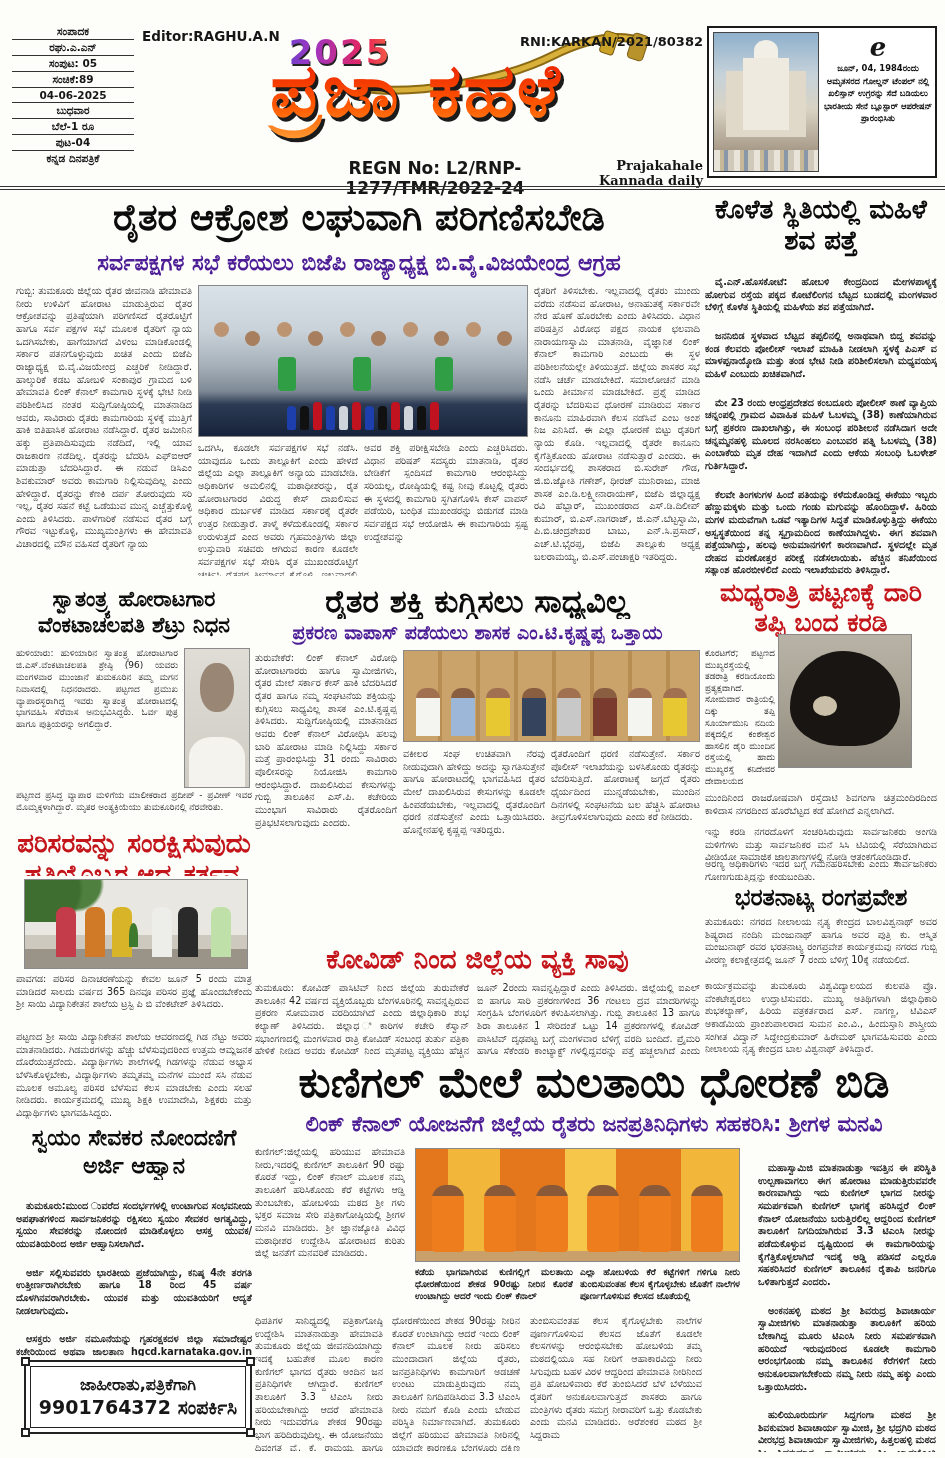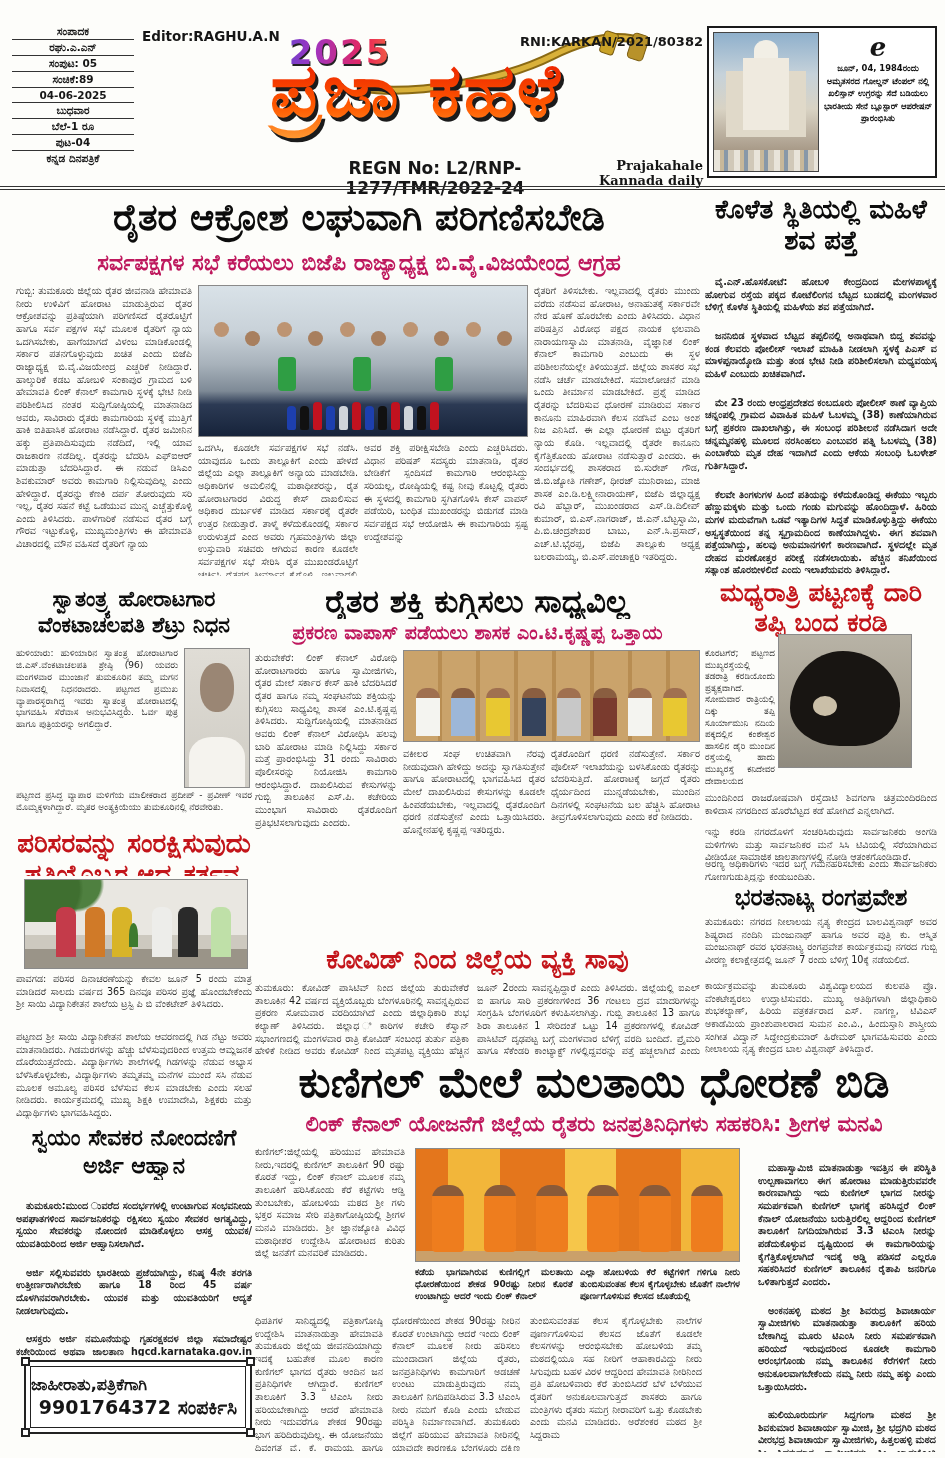--- a/index.html
+++ b/index.html
@@ -7,21 +7,21 @@
   #page{
     position:relative;width:945px;height:1458px;margin:0 auto;
     background:#fdfdfa;overflow:hidden;
     font-family:"DejaVu Sans","Liberation Sans",sans-serif;color:#161616;
   }
   .abs{position:absolute;}
   .body-text{font-size:9.6px;line-height:1.32;text-align:justify;color:#1c1c1c;overflow:hidden;}
   .body-text p{margin:16px 0 3px 0;text-indent:10px;font-weight:bold;}
   .hl-black{font-weight:bold;color:#0c0c0c;text-align:center;overflow:hidden;}
   .hl-red{font-weight:bold;color:#c3151a;text-align:center;overflow:hidden;}
-  .sub-red{font-weight:bold;color:#be185d;text-align:center;overflow:hidden;}
+  .sub-red{font-weight:bold;color:#4c1d95;text-align:center;overflow:hidden;}
 
   
   .info-line{font-size:10.5px;font-weight:bold;text-align:center;border-bottom:1px solid #333;padding:1px 0;}
   .info-line:last-child{border-bottom:none;}
   .editor{font-size:13.5px;font-weight:bold;}
   .year-logo{
     font-size:34px;font-weight:bold;letter-spacing:2px;
     background:linear-gradient(90deg,#3b4fd8 0%,#a034c0 35%,#e8265a 65%,#ffb020 100%);
     -webkit-background-clip:text;background-clip:text;color:transparent;
     filter:drop-shadow(1px 2px 0 #222);text-align:center;
@@ -78,21 +78,21 @@
   #envph .sapling{position:absolute;left:47%;bottom:24%;width:9px;height:24px;background:#3e7a2e;border-radius:50% 50% 0 0;}
   #swamiph{background:linear-gradient(90deg,#e4761c 0 10%,#f2b63a 10% 26%,#e4761c 26% 46%,#f6c64a 46% 62%,#e4761c 62% 82%,#f2b63a 82% 100%);}
   #swamiph .floor{position:absolute;bottom:0;width:100%;height:9%;background:#caa06a;}
   #swamiph .row{position:absolute;bottom:8%;left:2%;right:2%;height:70%;display:flex;justify-content:space-around;align-items:flex-end;}
   #swamiph .row i{width:32px;height:86%;background:linear-gradient(180deg,#8a5a38 0 16%,#ee7d1e 16% 100%);border-radius:14px 14px 4px 4px;}
 
   
   .ad-outer{border:2px solid #222;background:#fff;}
   .ad-inner{position:absolute;inset:4px;border:1px solid #222;display:flex;flex-direction:column;justify-content:center;gap:2px;}
   .ad-corner{position:absolute;width:9px;height:9px;border:2px solid #222;background:#fff;}
-  .ad-l1{font-size:16px;font-weight:bold;}
+  .ad-l1{font-size:16px;font-weight:bold;text-align:center;}
   .ad-l2{font-size:19px;font-weight:bold;text-align:center;}
 </style>
 </head>
 <body>
 
 <div id="page">
 
   <div class="abs" style="left:0;top:0;width:945px;height:186px;">
     <div class="abs" style="left:12px;top:24px;width:122px;">
       <div class="info-line">ಸಂಪಾದಕ</div>

